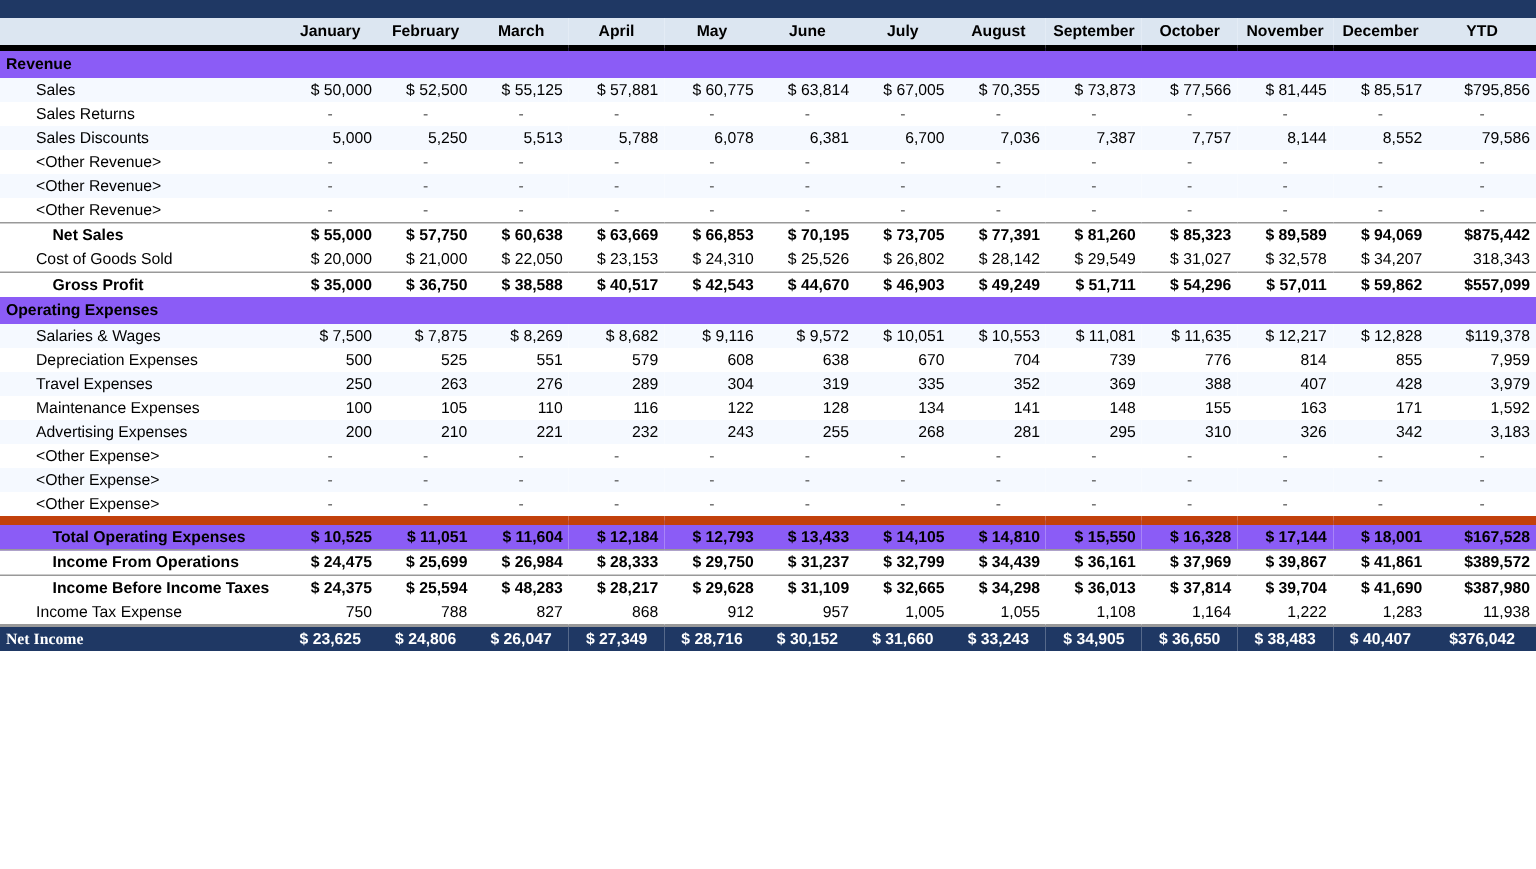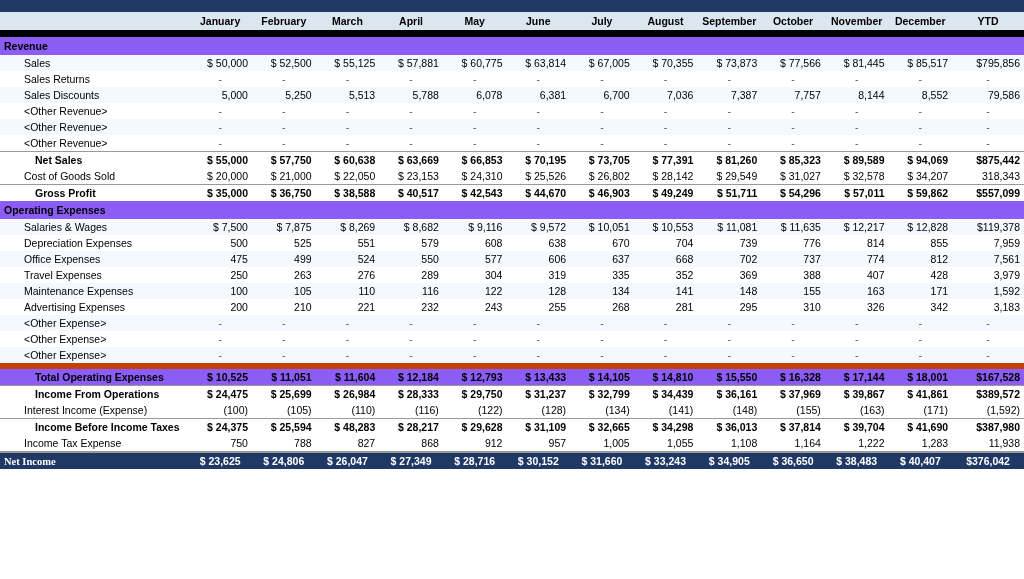--- a/index.html
+++ b/index.html
@@ -18,21 +18,21 @@
       width: 100%;
       border-collapse: collapse;
       font-size: 10.5px;
     }
     
     th {
       background: #dce6f1;
       text-align: center;
       padding: 3px 4px;
       font-weight: bold;
-      border-bottom: 7px solid #000000;
+      border-bottom: 4px solid #000000;
     }
     
     td {
       padding: 2px 4px;
       white-space: nowrap;
     }
     
     .section-header td {
       background: #8b5cf6;
       font-weight: bold;
@@ -283,36 +283,20 @@
         <td class="num">638</td>
         <td class="num">670</td>
         <td class="num">704</td>
         <td class="num">739</td>
         <td class="num">776</td>
         <td class="num">814</td>
         <td class="num">855</td>
         <td class="num">7,959</td>
       </tr>
       <tr class="indent1">
-        <td>Office Expenses</td>
-        <td class="num">475</td>
-        <td class="num">499</td>
-        <td class="num">524</td>
-        <td class="num">550</td>
-        <td class="num">577</td>
-        <td class="num">606</td>
-        <td class="num">637</td>
-        <td class="num">668</td>
-        <td class="num">702</td>
-        <td class="num">737</td>
-        <td class="num">774</td>
-        <td class="num">812</td>
-        <td class="num">7,561</td>
-      </tr>
-      <tr class="indent1">
         <td>Travel Expenses</td>
         <td class="num">250</td>
         <td class="num">263</td>
         <td class="num">276</td>
         <td class="num">289</td>
         <td class="num">304</td>
         <td class="num">319</td>
         <td class="num">335</td>
         <td class="num">352</td>
         <td class="num">369</td>
@@ -426,36 +410,20 @@
         <td class="num">$ 29,750</td>
         <td class="num">$ 31,237</td>
         <td class="num">$ 32,799</td>
         <td class="num">$ 34,439</td>
         <td class="num">$ 36,161</td>
         <td class="num">$ 37,969</td>
         <td class="num">$ 39,867</td>
         <td class="num">$ 41,861</td>
         <td class="num">$389,572</td>
       </tr>
-      <tr class="indent1">
-        <td>Interest Income (Expense)</td>
-        <td class="num">(100)</td>
-        <td class="num">(105)</td>
-        <td class="num">(110)</td>
-        <td class="num">(116)</td>
-        <td class="num">(122)</td>
-        <td class="num">(128)</td>
-        <td class="num">(134)</td>
-        <td class="num">(141)</td>
-        <td class="num">(148)</td>
-        <td class="num">(155)</td>
-        <td class="num">(163)</td>
-        <td class="num">(171)</td>
-        <td class="num">(1,592)</td>
-      </tr>
       <tr class="subtotal indent2">
         <td>Income Before Income Taxes</td>
         <td class="num">$ 24,375</td>
         <td class="num">$ 25,594</td>
         <td class="num">$ 48,283</td>
         <td class="num">$ 28,217</td>
         <td class="num">$ 29,628</td>
         <td class="num">$ 31,109</td>
         <td class="num">$ 32,665</td>
         <td class="num">$ 34,298</td>

